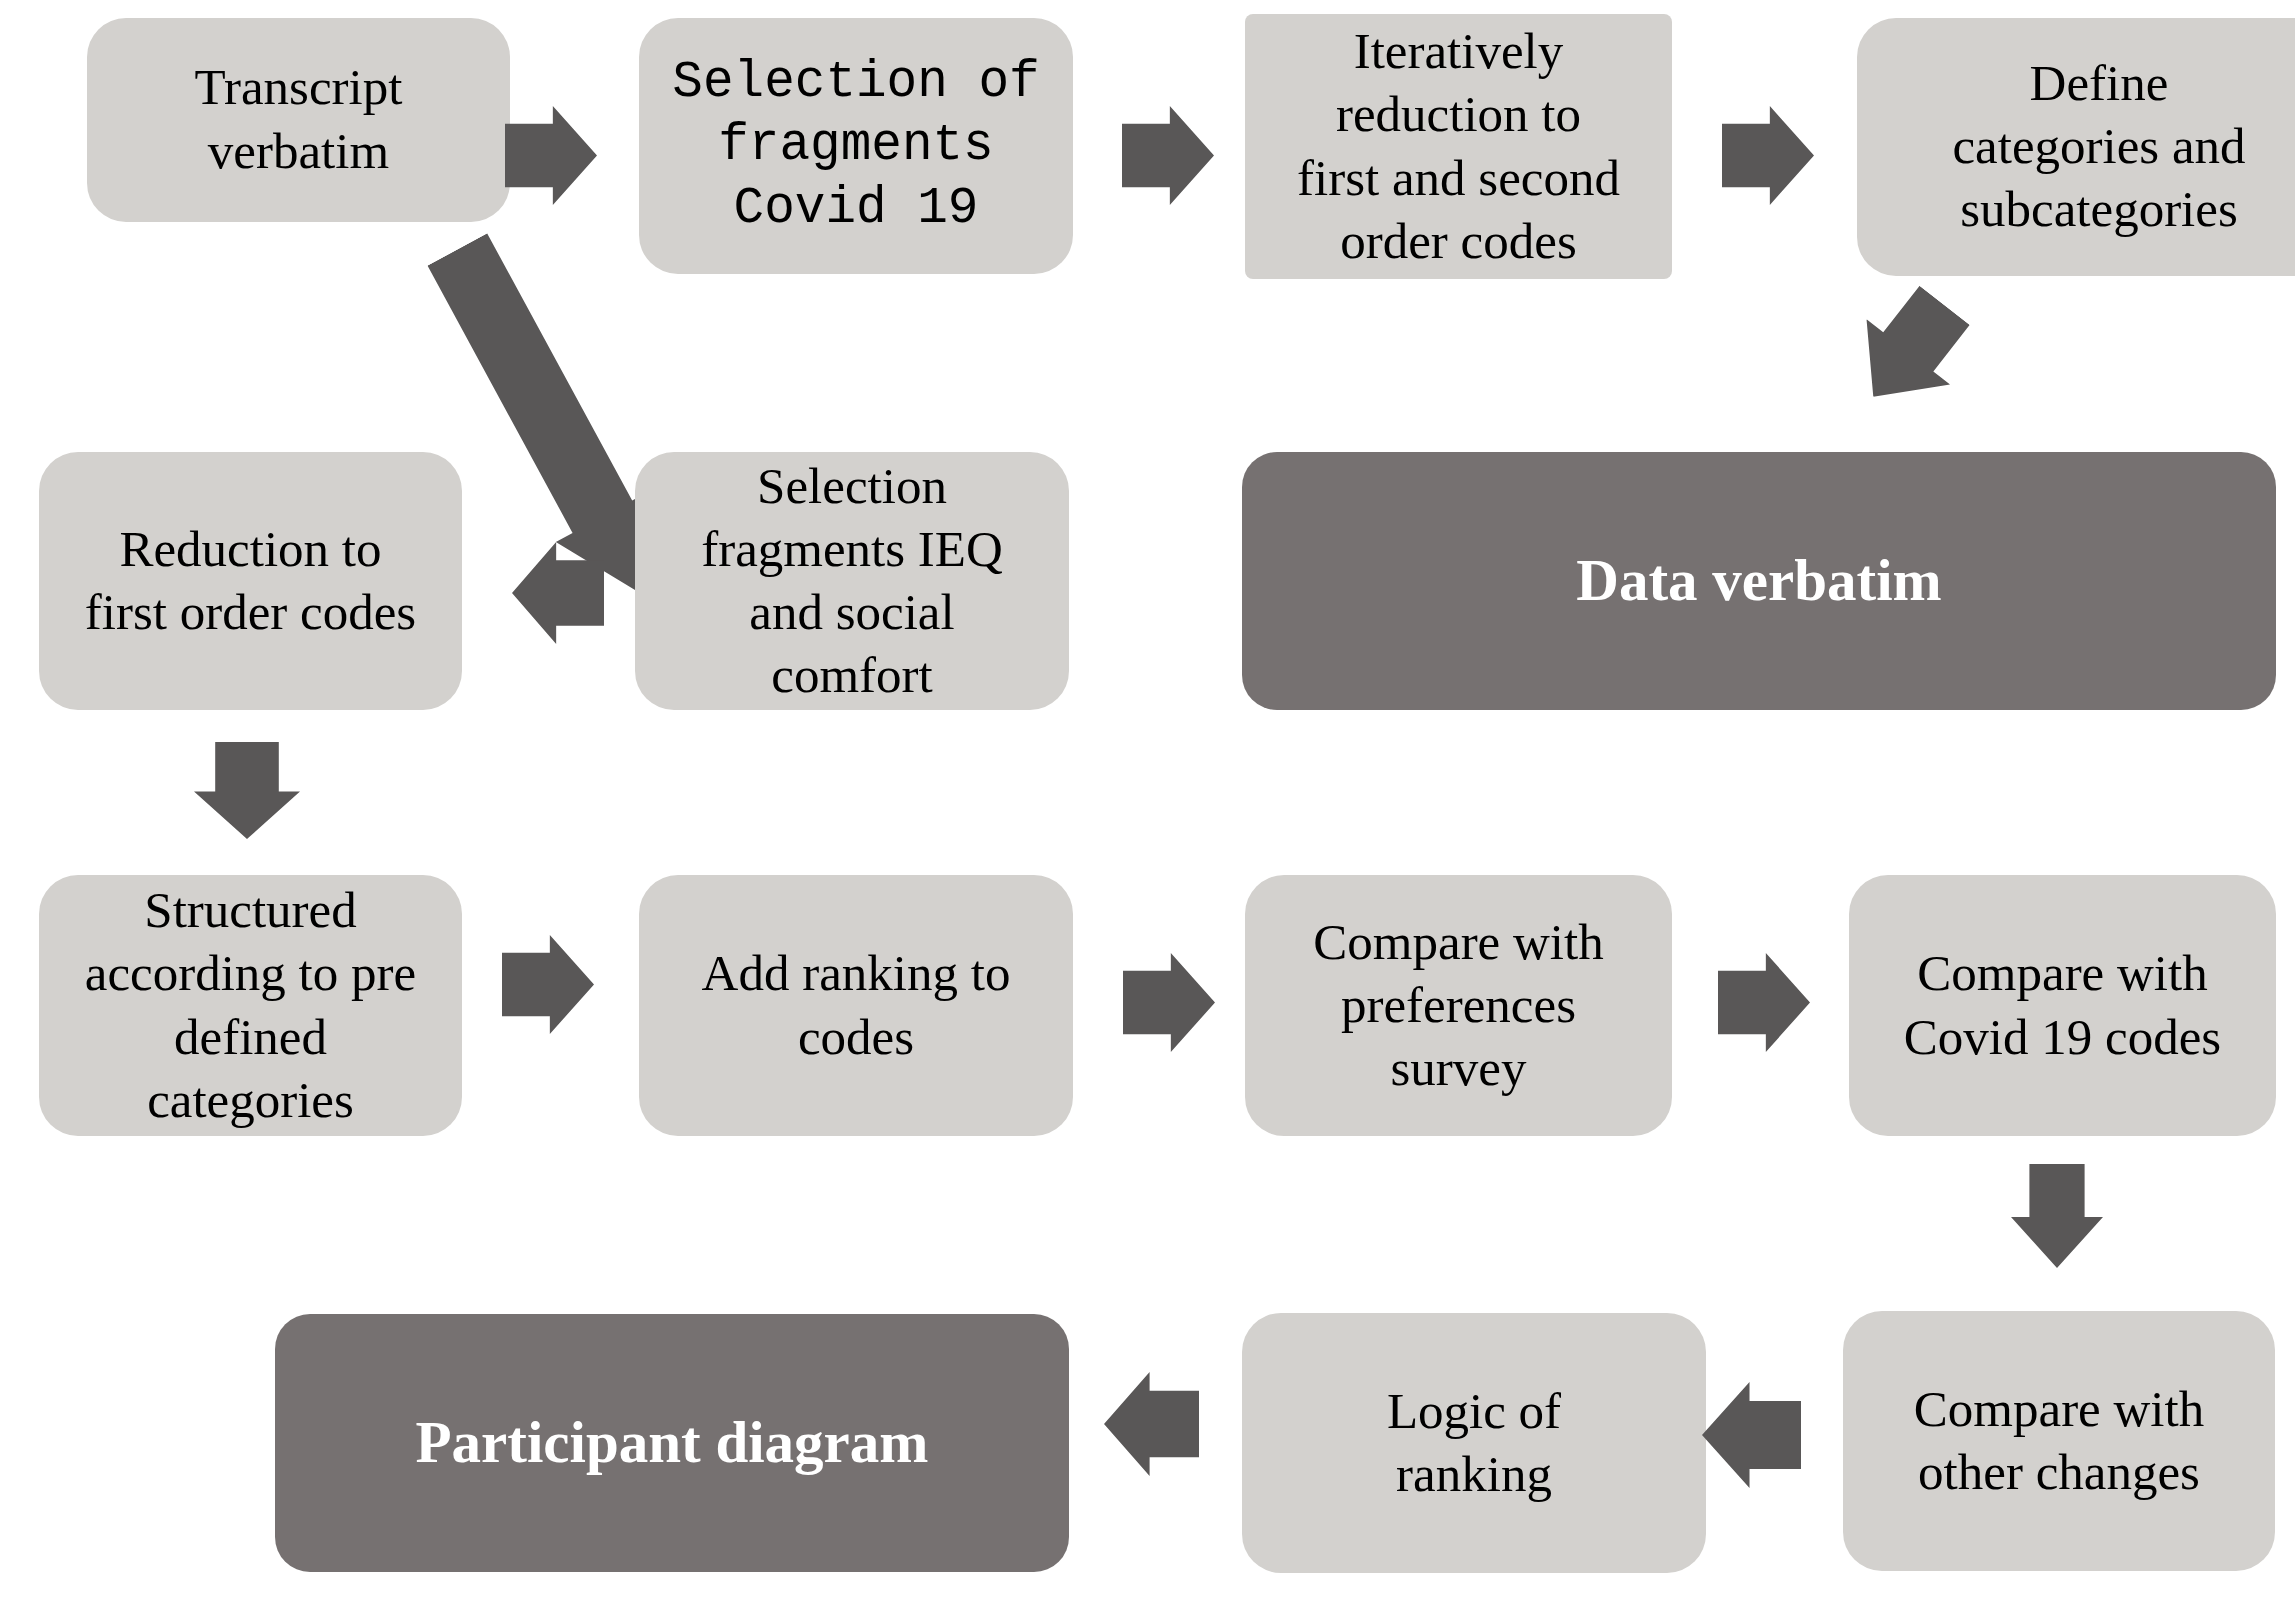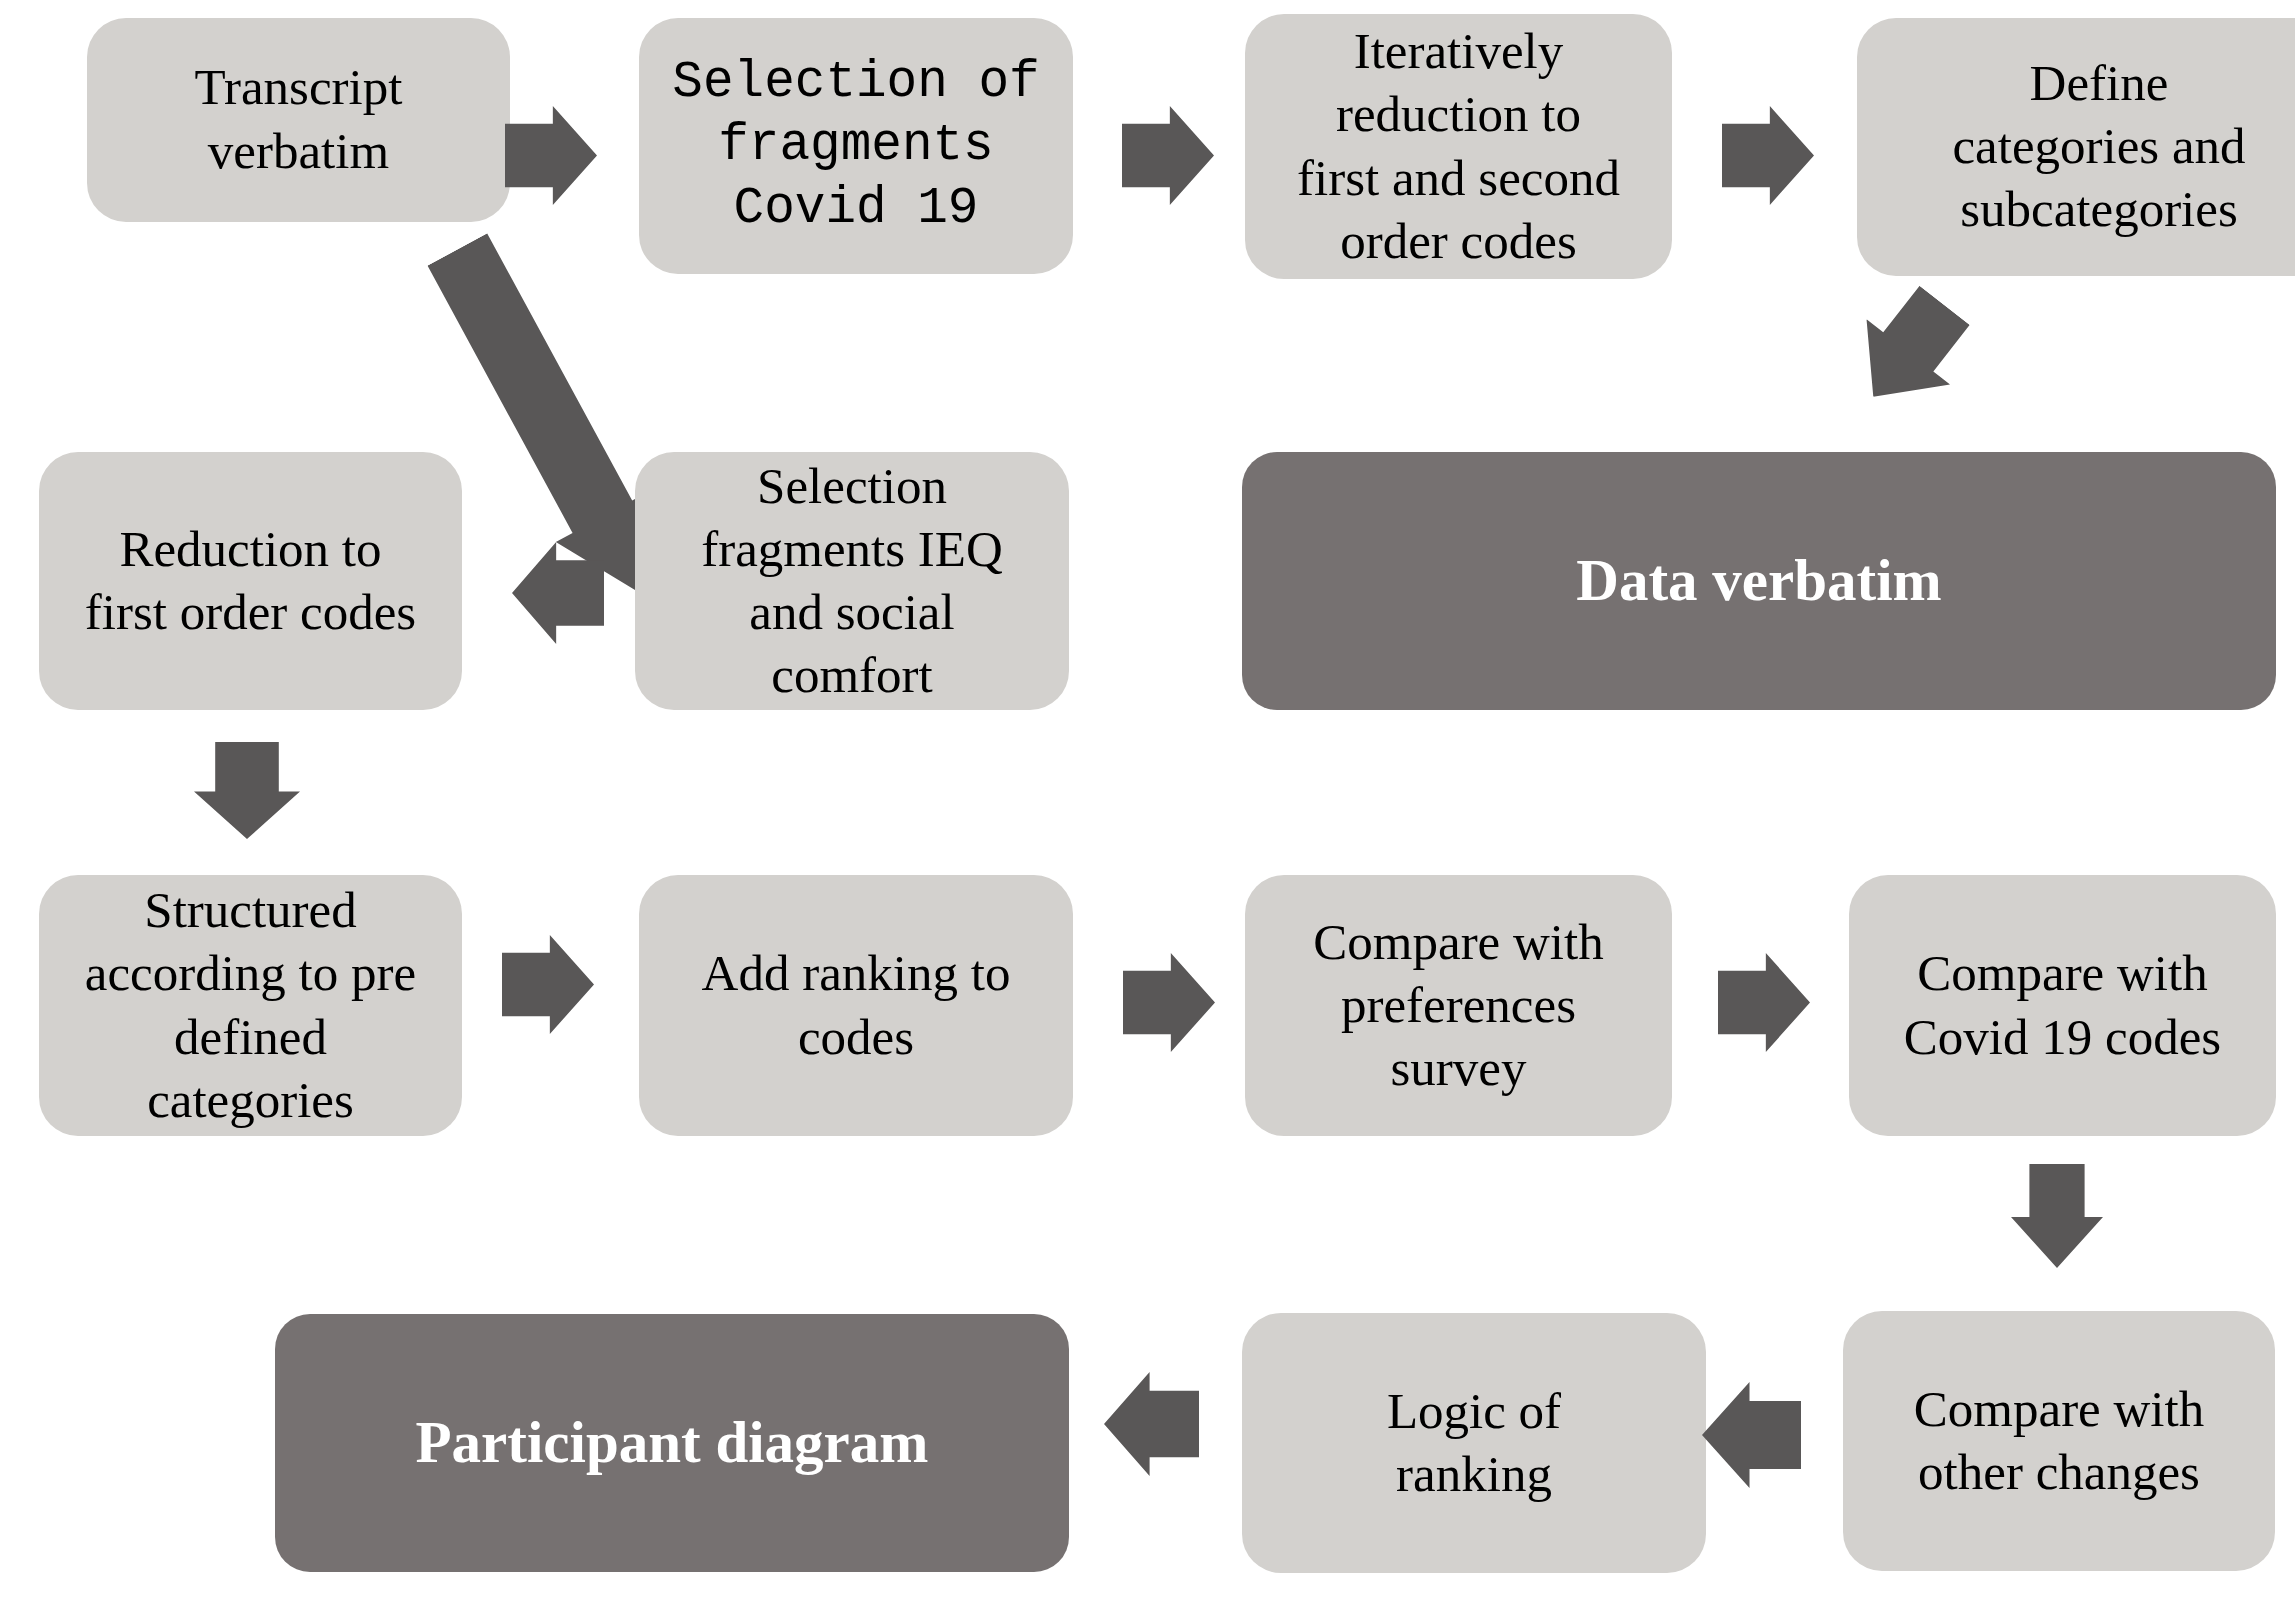--- a/index.html
+++ b/index.html
@@ -51,21 +51,21 @@
 verbatim</div>
 
   <div class="arrow right" style="left:505px; top:106px; width:92px; height:99px;"></div>
 
   <div class="box" style="left:639px; top:17.6px; width:434px; height:256px;font-family:Liberation Mono, monospace;">Selection of
 fragments
 Covid 19</div>
 
   <div class="arrow right" style="left:1122px; top:106px; width:92px; height:99px;"></div>
 
-  <div class="box" style="left:1245px; top:14px; width:427px; height:265px;">Iteratively
+  <div class="box" style="left:1245px; top:14px; width:427px; height:265px;border-radius:8px;">Iteratively
 reduction to
 first and second
 order codes</div>
 
   <div class="arrow right" style="left:1722px; top:106px; width:92px; height:99px;"></div>
 
   <div class="box" style="left:1849px; top:17.6px; width:484px; height:258px;margin-left:8px;">Define
 categories and
 subcategories</div>
 

